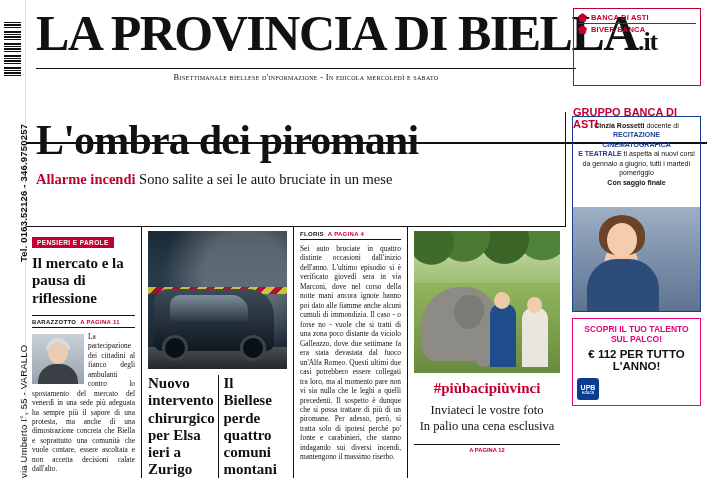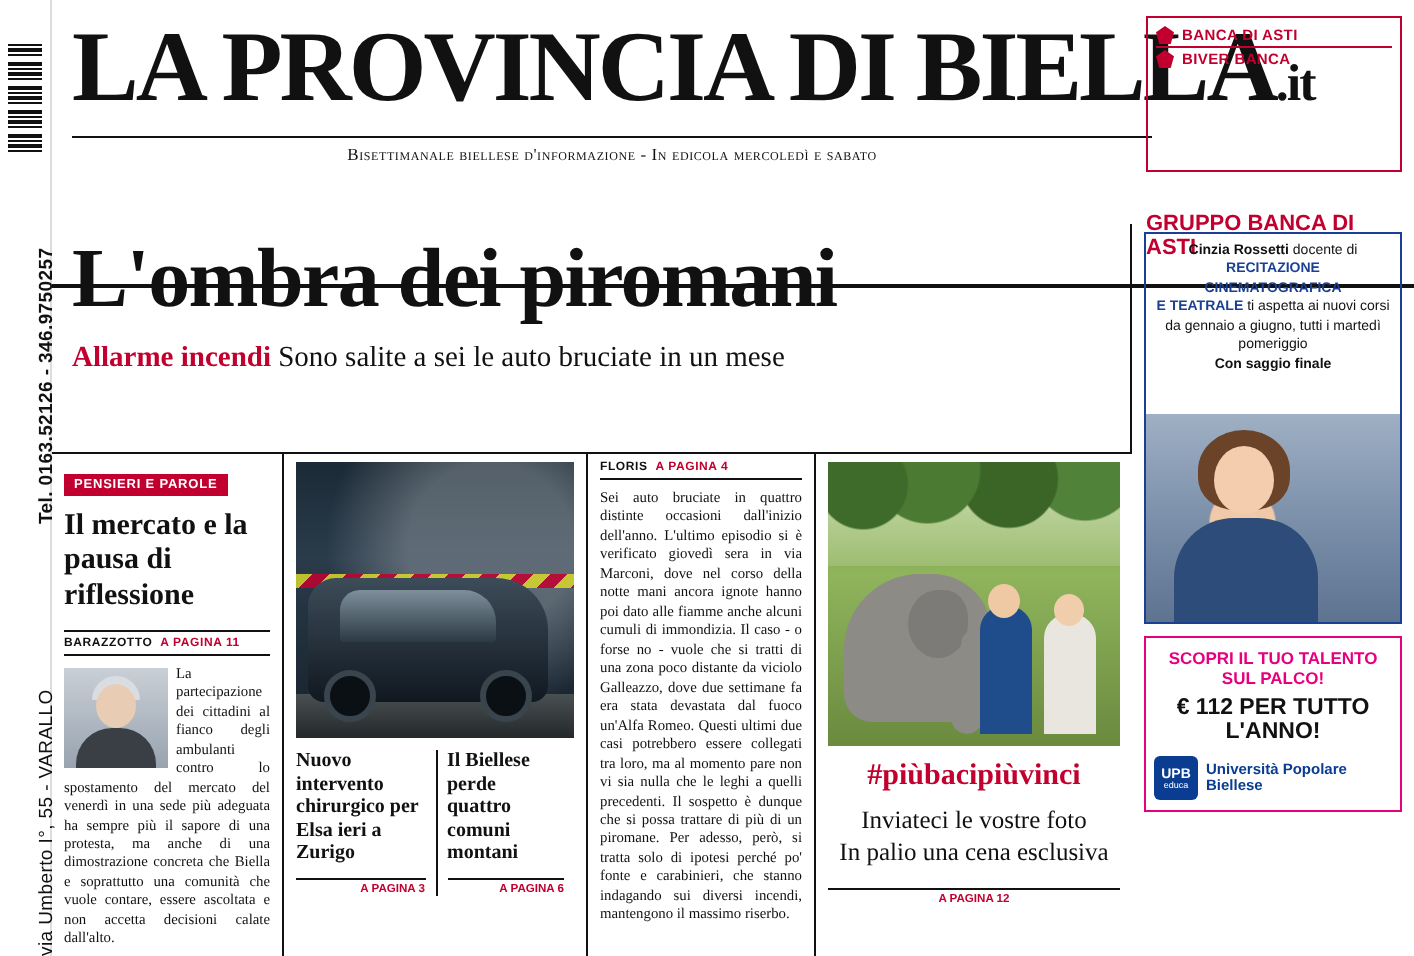--- a/index.html
+++ b/index.html
@@ -286,21 +286,21 @@
   .photo-car .tape {
     position: absolute; left: 0; top: 56px; width: 100%; height: 7px;
     background: repeating-linear-gradient(135deg,#d8d82a 0 6px,#c2002f 6px 12px);
     opacity: .85;
   }
   .subhead-pair { display: flex; margin-top: 6px; }
   .sh { width: 50%; padding-right: 5px; }
   .sh + .sh { padding-left: 5px; border-left: 1px solid #111; }
   .sh-title {
     font-family: "Liberation Serif", serif;
-    font-weight: bold; font-size: 10px; line-height: 1.15;
+    font-weight: bold; font-size: 15px; line-height: 1.15;
   }
   .sh-ref {
     margin-top: 6px; padding-top: 2px; border-top: 1px solid #111;
     font-family: "Liberation Sans", sans-serif;
     font-size: 5.8px; font-weight: bold; color: #c2002f; text-align: right;
   }
 
   
   .c3-head {
     font-family: "Liberation Sans", sans-serif;
@@ -431,21 +431,20 @@
 
     <div class="ad-mid">
       <div class="l1">SCOPRI IL TUO TALENTO</div>
       <div class="l1">SUL PALCO!</div>
       <div class="price">€ 112 PER TUTTO L'ANNO!</div>
       <div class="logo-row">
         <div class="upb-badge">
           <span>UPB</span>
           <small>educa</small>
         </div>
-        <div class="upb-text">Università Popolare Biellese</div>
       </div>
     </div>
   </div>
 
   <div class="grid">
 
     <div class="col c1">
       <span class="tagline">PENSIERI E PAROLE</span>
       <div class="c1-title">Il mercato e la pausa di riflessione</div>
       <div class="byline">

